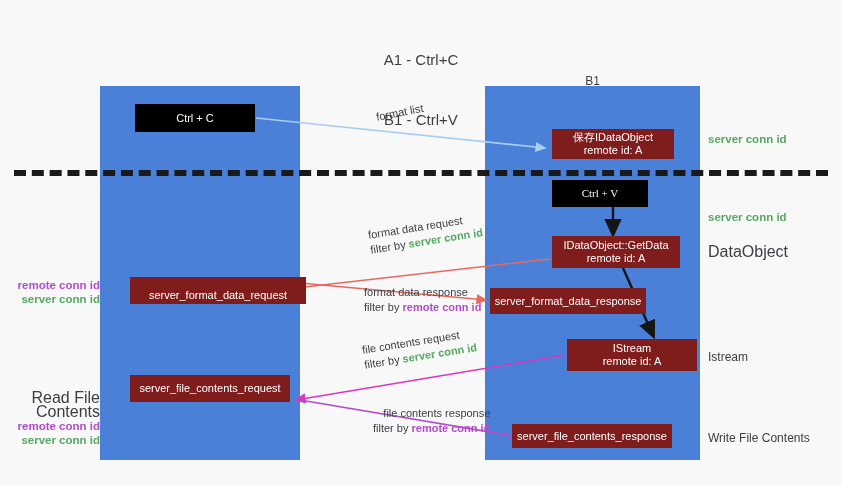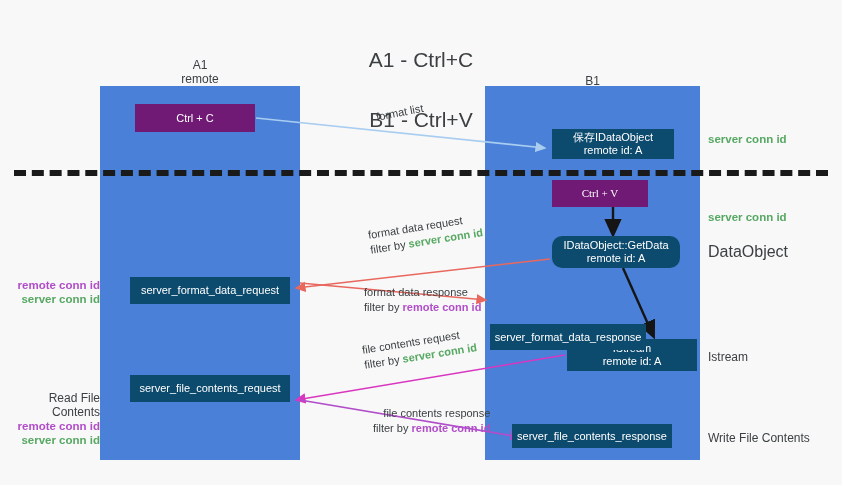--- a/index.html
+++ b/index.html
@@ -22,21 +22,21 @@
     width: 842px;
     height: 485px;
   }
   .abs { position: absolute; }
 
   
   #title {
     left: 0; top: 10px;
     width: 842px;
     text-align: center;
-    font-size: 21px;
+    font-size: 15px;
     line-height: 20px;
     color: #3c4043;
     white-space: pre;
   }
   #title .tline { display: block; }
 
   
   .col-head {
     text-align: center;
     font-size: 12px;
@@ -70,33 +70,33 @@
     display: flex;
     flex-direction: column;
     align-items: center;
     justify-content: center;
     text-align: center;
     color: #ffffff;
     font-size: 11px;
     line-height: 13px;
     padding: 2px 4px;
   }
-  .node.green { background: #701a75; }
+  .node.green { background: #000000; }
   .node.orange { background: #fbb champ; }
-  .node.orange { background: #0c4a6e; }
+  .node.orange { background: #7f1d1d; }
   .node .l2 { display: block; }
 
   
   #n-ctrlc   { left: 135px; top: 104px; width: 120px; height: 28px; }
   #n-save    { left: 552px; top: 129px; width: 122px; height: 30px; }
   #n-ctrlv   { left: 552px; top: 180px; width: 96px; height: 27px; font-family: Liberation Serif, serif; }
-  #n-getdata { left: 552px; top: 236px; width: 128px; height: 32px; border-radius: 10px; }
+  #n-getdata { left: 552px; top: 236px; width: 128px; height: 32px; }
   #n-istream { left: 567px; top: 339px; width: 130px; height: 32px; }
-  #n-sfdreq  { left: 130px; top: 277px; width: 160px; height: 27px; }
-  #n-sfdresp { left: 490px; top: 288px; width: 156px; height: 26px; margin-top: 36px; }
+  #n-sfdreq  { left: 130px; top: 277px; width: 176px; height: 27px; justify-content: flex-end; }
+  #n-sfdresp { left: 490px; top: 288px; width: 156px; height: 26px; }
   #n-sfcreq  { left: 130px; top: 375px; width: 160px; height: 27px; }
   #n-sfcresp { left: 512px; top: 424px; width: 160px; height: 24px; }
 
   
   .side-note {
     font-size: 11.5px;
     line-height: 14px;
   }
   .green-txt  { color: #56a862; font-weight: bold; }
   .purple-txt { color: #b14dc9; font-weight: bold; }
@@ -113,21 +113,21 @@
     left: 8px; top: 278px; width: 92px;
     text-align: right;
     font-size: 11.5px; line-height: 14px;
   }
   #note-left-2 {
     left: 4px; top: 391px; width: 96px;
     text-align: right;
     font-size: 11.5px; line-height: 14px;
   }
   #note-left-2 .title-line {
-    color: #3c4043; font-weight: normal; font-size: 12px;
+    color: #3c4043; font-weight: normal; font-size: 16px;
   }
 
   
   .edge-label {
     font-size: 11px;
     line-height: 15px;
     white-space: nowrap;
     color: #3c4043;
   }
   .edge-label .l2 { display: block; }
@@ -151,24 +151,20 @@
 </head>
 <body>
 
 <div id="stage">
 
   <div id="title" class="abs">
     <span class="tline">A1 - Ctrl+C</span>
     <span class="tline">B1 - Ctrl+V</span>
   </div>
 
-  <div id="head-a1" class="abs col-head">
-    <span class="big">A1</span>
-    <span class="sub">remote</span>
-  </div>
   <div id="head-b1" class="abs col-head">
     <span class="big">B1</span>
   </div>
 
   <div id="lane-a1" class="abs lane"></div>
   <div id="lane-b1" class="abs lane"></div>
 
   <svg id="wires" viewBox="0 0 842 485">
     <defs>
       <marker id="ah-blue" markerWidth="7" markerHeight="7" refX="6" refY="3.2" orient="auto">

